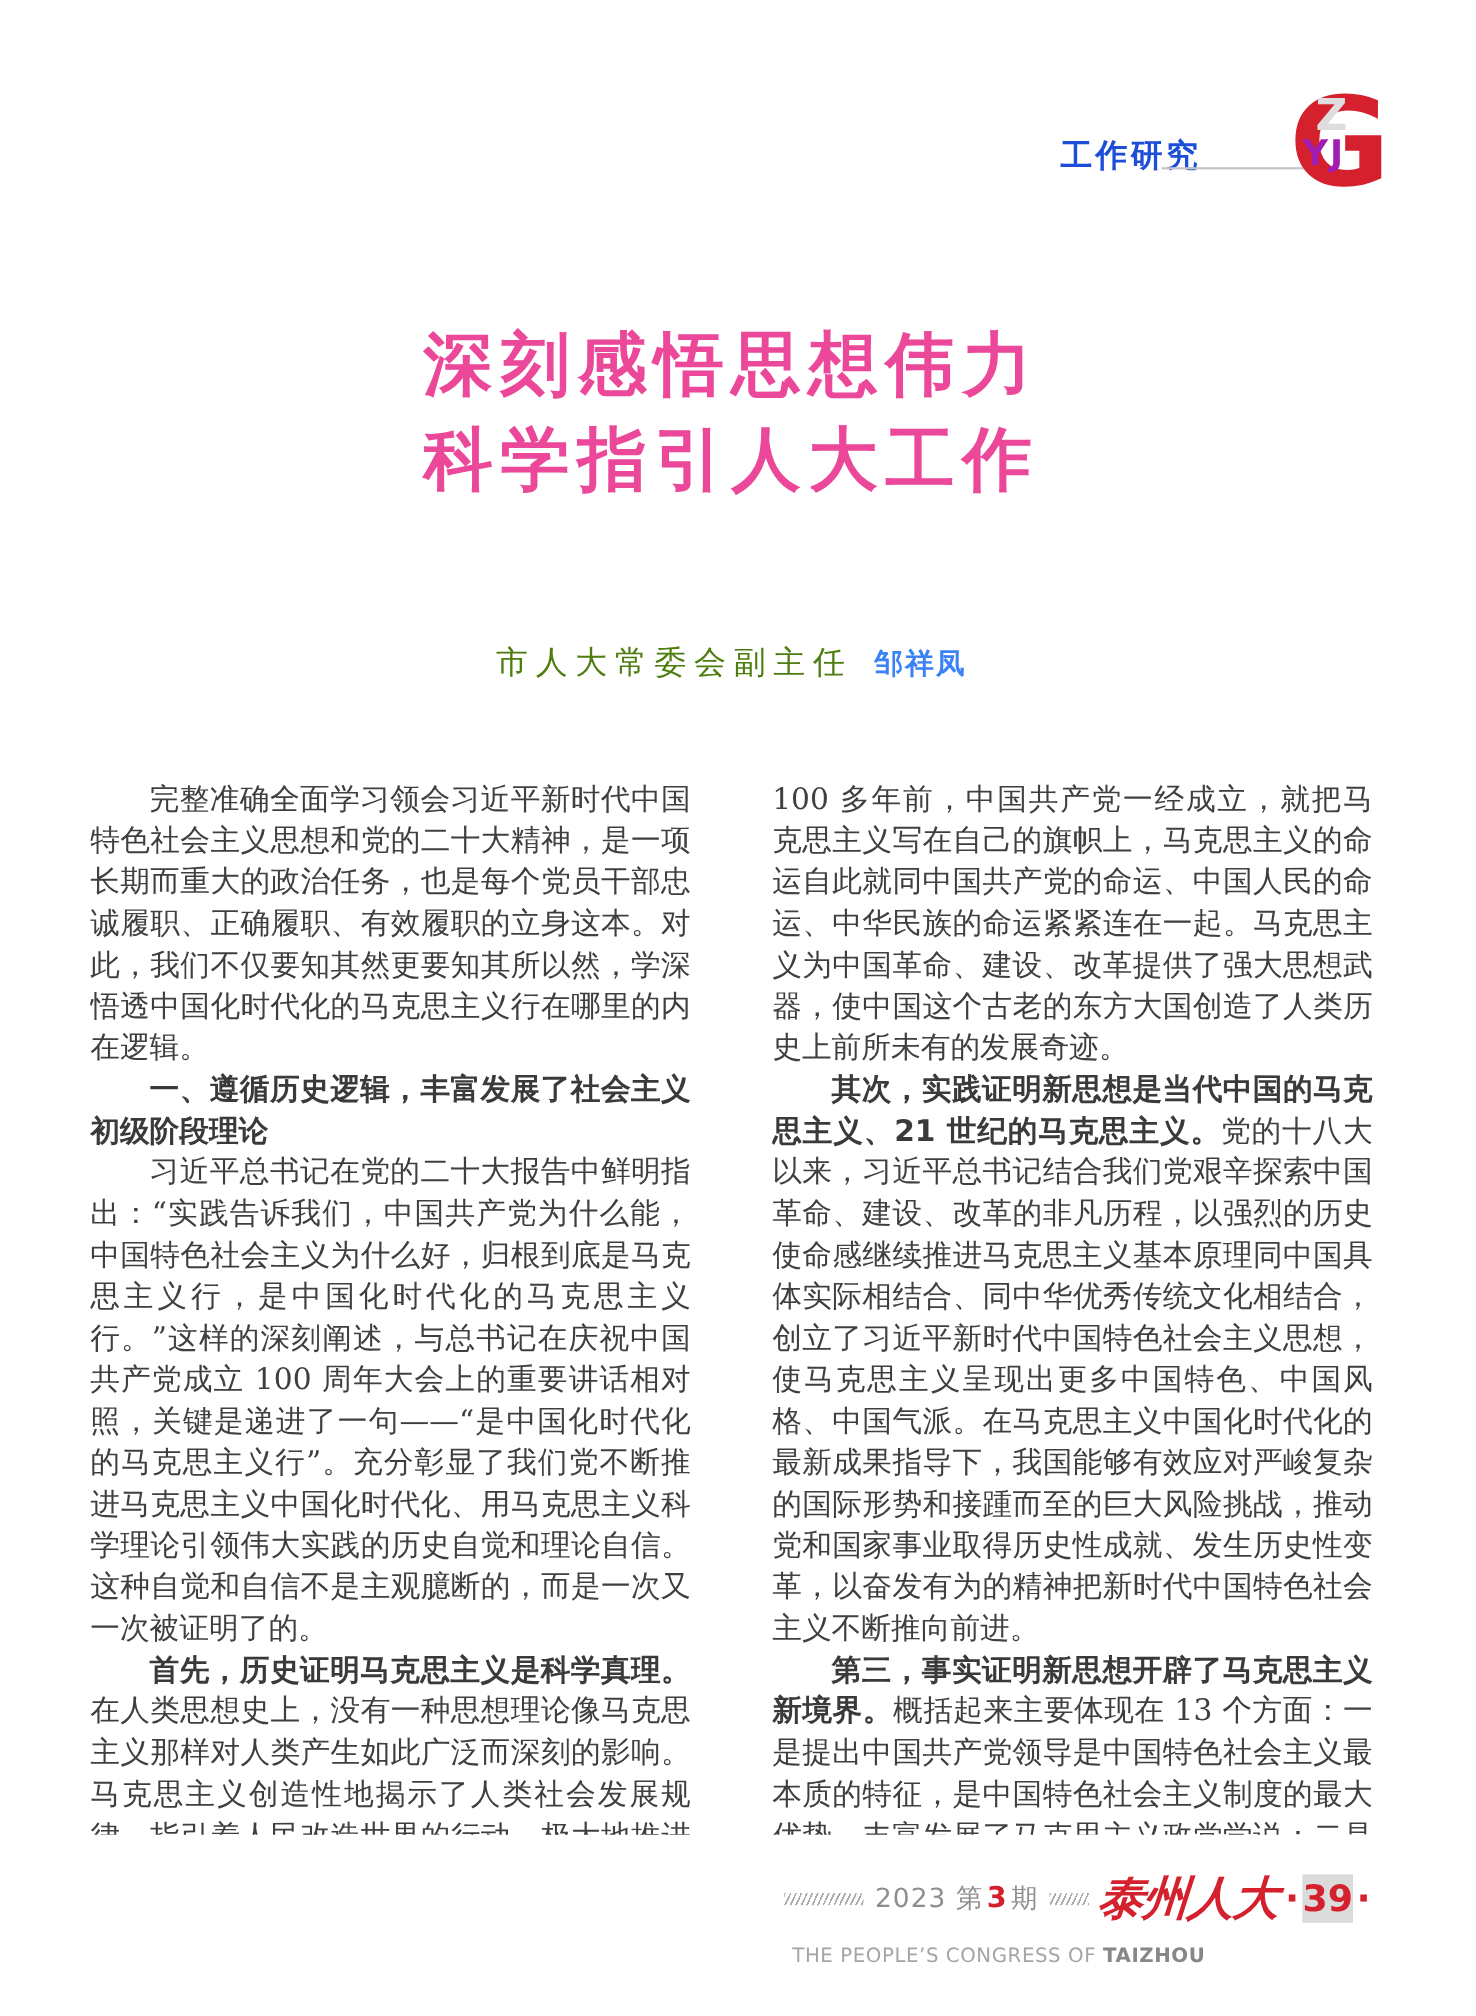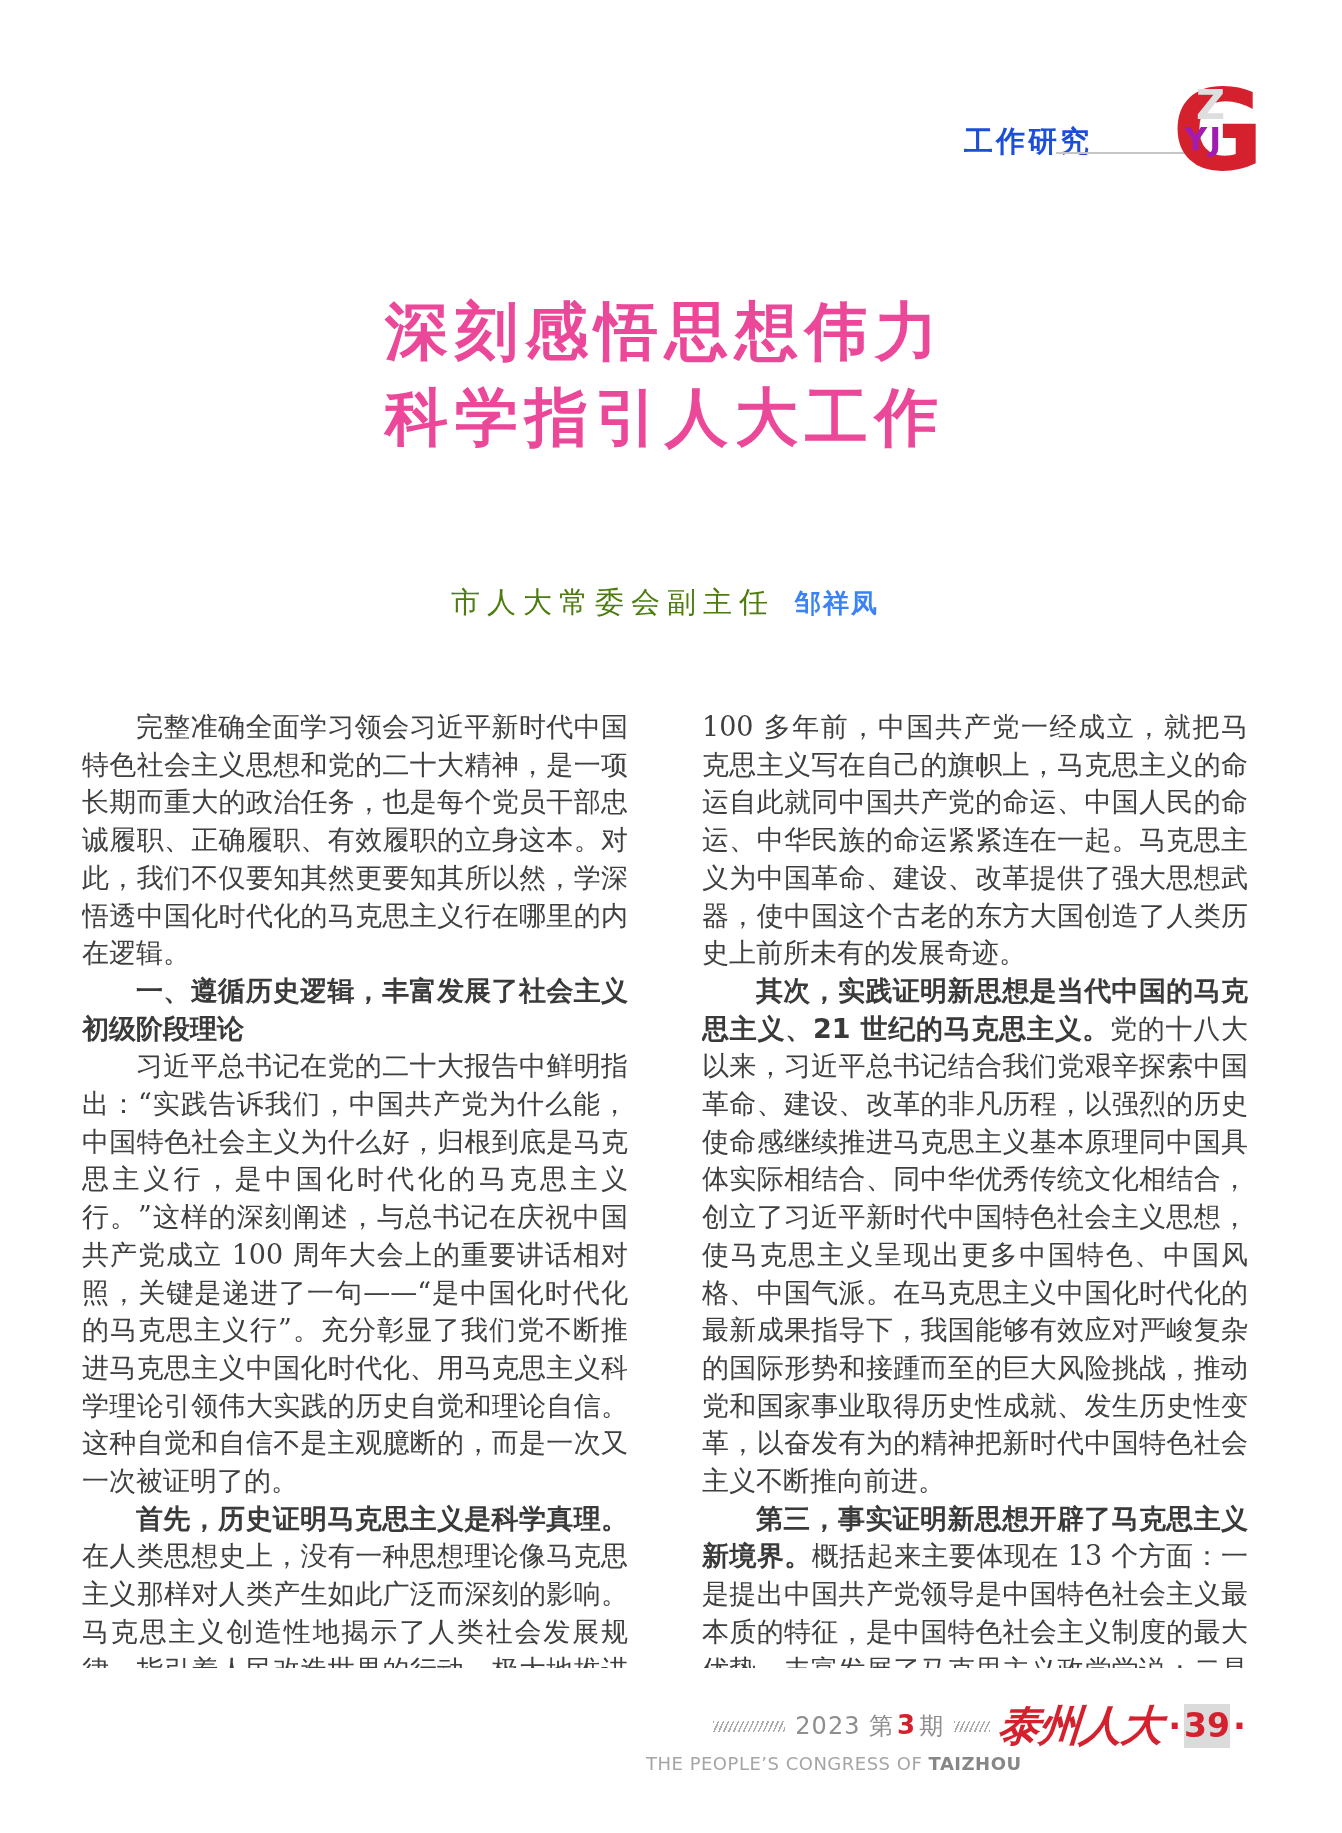--- a/index.html
+++ b/index.html
@@ -118,21 +118,21 @@
   .badge{
     display:inline-block;width:46px;height:44px;
     background:#dbdbdb;text-align:center;line-height:44px;
     margin:0 3px;
   }
   .badge .num{
     color:#d5212e;font-size:33px;font-weight:bold;
     font-family:"DejaVu Sans",sans-serif;
   }
   .footer-row2{
-    text-align:left;padding-right:76px;margin-top:1px;
+    text-align:center;padding-right:76px;margin-top:16px;
     font-size:18px;color:#a5a5a5;letter-spacing:0.5px;
     font-family:"DejaVu Sans",sans-serif;white-space:nowrap;
   }
   .footer-row2 .city{font-weight:bold;color:#878787;}
 </style>
 </head>
 <body>
 
 <div class="page">
 

